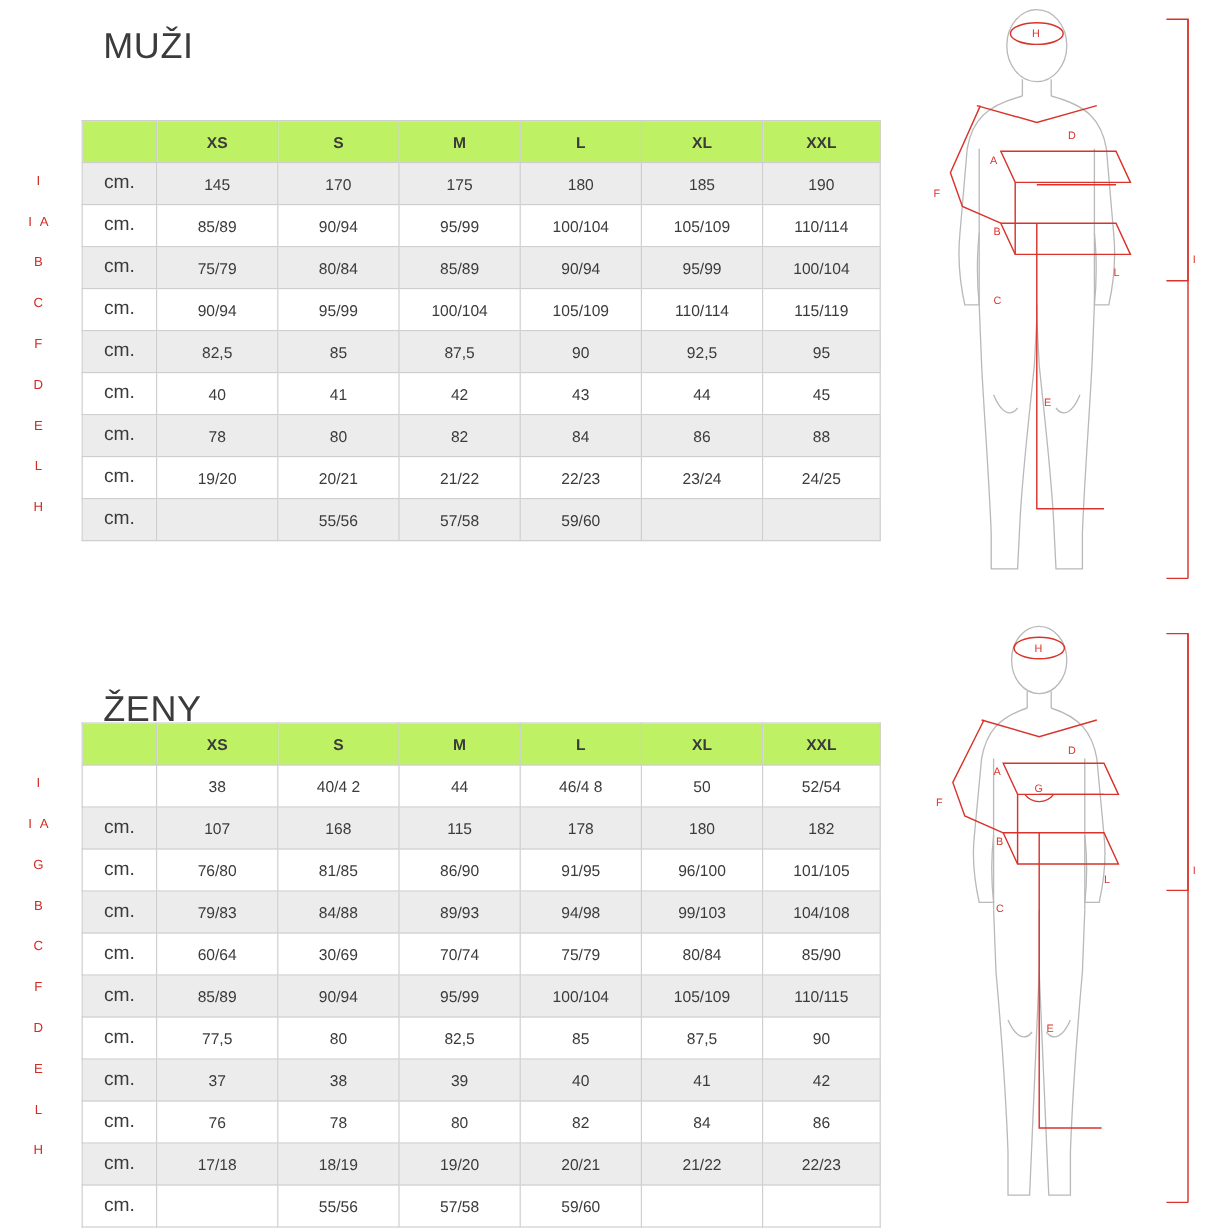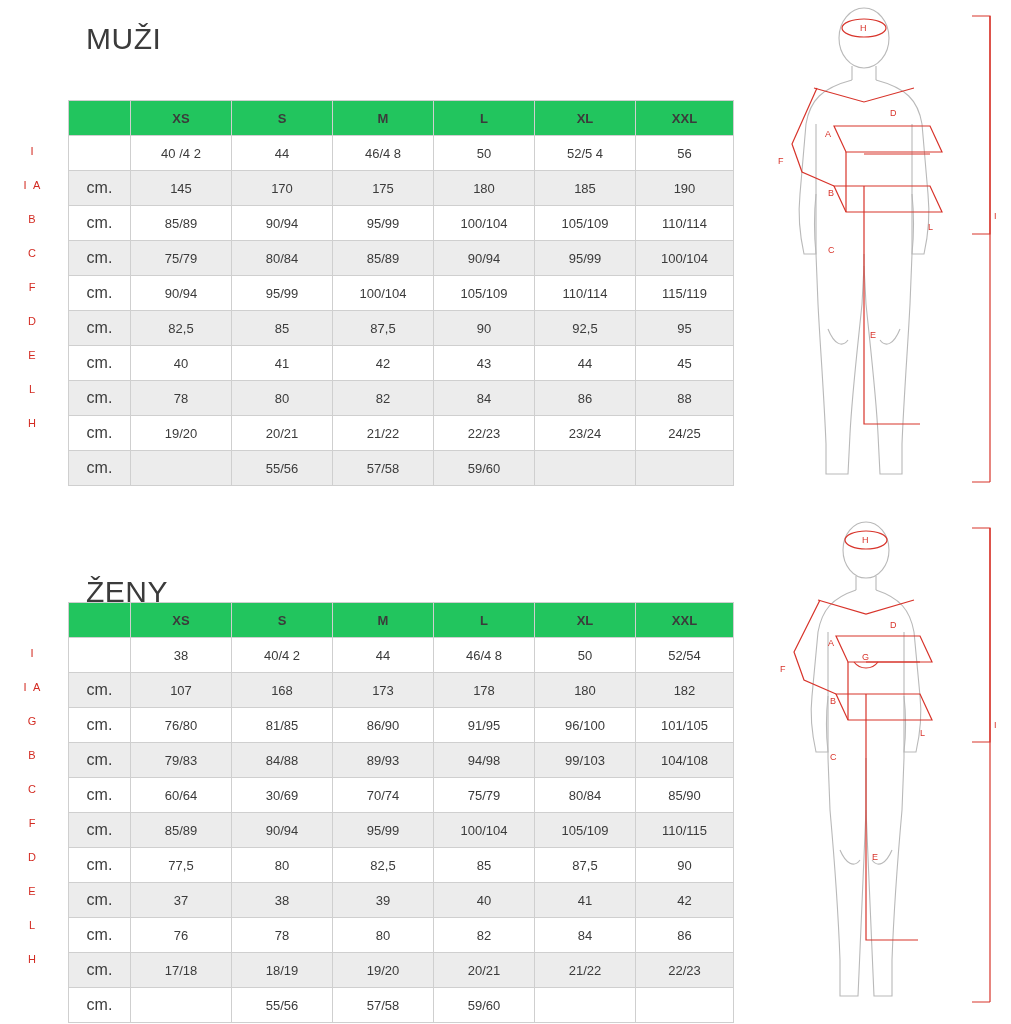--- a/index.html
+++ b/index.html
@@ -28,21 +28,21 @@
     border:1px solid #cfcfcf;
     text-align:center;
     font-size:13px;
     font-weight:400;
     color:#3b3b3b;
     height:34px;
     padding:0;
   }
   .row-grey td{background:#ececec;}
   .row-white td{background:#ffffff;}
-  .hdr td{background:#22c55e;font-weight:bold;}
+  .hdr td{background:#bef264;font-weight:bold;}
   .cm-cell{font-size:16px;margin-top:34px;}
   
   .labels{
     position:absolute;
     left:0;
     top:0;
     width:66px;
   }
   .lbl{
     color:#d32b22;
@@ -91,29 +91,20 @@
     </colgroup>
     <tbody>
         <tr class="hdr">
       <td></td>
       <td>XS</td>
       <td>S</td>
       <td>M</td>
       <td>L</td>
       <td>XL</td>
       <td>XXL</td>
-    </tr>
-    <tr class="row-white">
-      <td class="cm-cell"></td>
-      <td>40 /4 2</td>
-      <td>44</td>
-      <td>46/4 8</td>
-      <td>50</td>
-      <td>52/5 4</td>
-      <td>56</td>
     </tr>
     <tr class="row-grey">
       <td class="cm-cell">cm.</td>
       <td>145</td>
       <td>170</td>
       <td>175</td>
       <td>180</td>
       <td>185</td>
       <td>190</td>
     </tr>
@@ -276,21 +267,21 @@
       <td>40/4 2</td>
       <td>44</td>
       <td>46/4 8</td>
       <td>50</td>
       <td>52/54</td>
     </tr>
     <tr class="row-grey">
       <td class="cm-cell">cm.</td>
       <td>107</td>
       <td>168</td>
-      <td>173</td>
+      <td>115</td>
       <td>178</td>
       <td>180</td>
       <td>182</td>
     </tr>
     <tr class="row-white">
       <td class="cm-cell">cm.</td>
       <td>76/80</td>
       <td>81/85</td>
       <td>86/90</td>
       <td>91/95</td>

